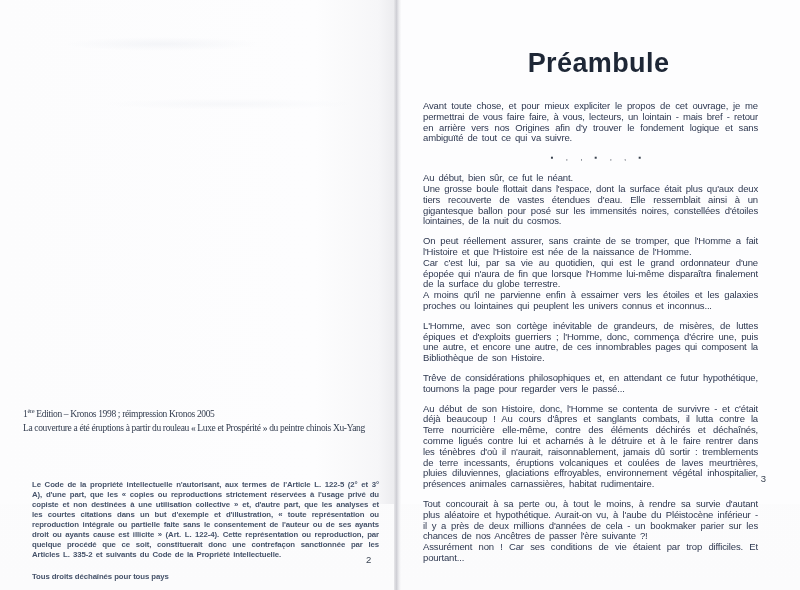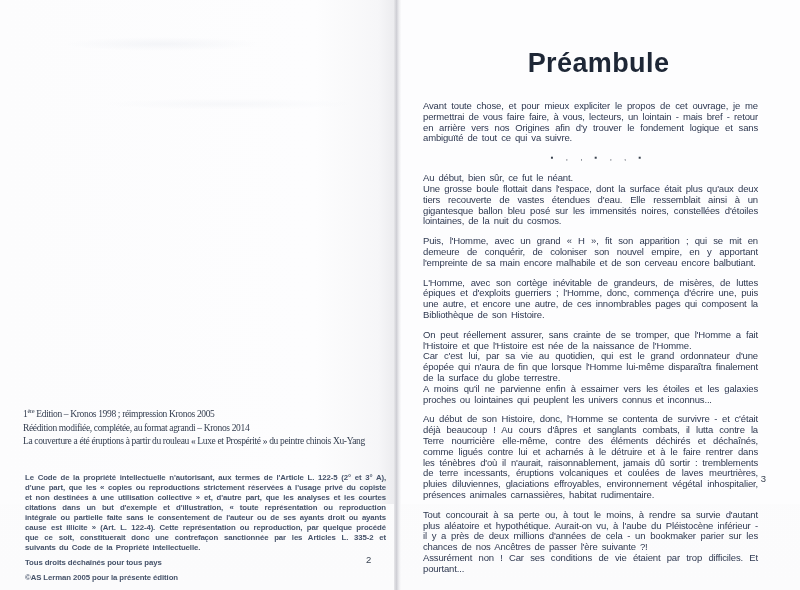--- a/index.html
+++ b/index.html
@@ -66,21 +66,21 @@
     position: absolute;
     left: 20px;
     top: 468px;
     width: 371px;
     font-size: 7.8px;
     font-weight: 700;
     letter-spacing: -0.1px;
     line-height: 10px;
     color: #46536a;
   }
-  .legal-block p { margin: 5px; }
+  .legal-block p { margin: 12px; }
   .legal-justified { text-align: justify; word-spacing: 1.2px; }
   .page-number {
     position: absolute;
     font-size: 9.5px;
     color: #3a4453;
   }
   .page-number-left { left: 366px; top: 554px; }
   .page-number-right { right: 34px; bottom: 20px; }
 
   
@@ -111,21 +111,20 @@
   }
 </style>
 </head>
 <body>
 
 <div class="spread">
 
   <div class="page page-left">
     <div class="edition-block">
       <p class="edition-line"><span>1</span><sup>ère</sup><span> Edition – Kronos 1998 ; réimpression Kronos 2005</span></p>
-      <p class="edition-line">Réédition modifiée, complétée, au format agrandi – Kronos 2014</p>
       <p class="edition-line">La couverture a été éruptions à partir du rouleau « Luxe et Prospérité » du peintre chinois Xu-Yang</p>
     </div>
 
     <div class="legal-block">
       <p class="legal-justified">Le Code de la propriété intellectuelle n'autorisant, aux termes de l'Article L. 122-5 (2° et 3° A), d'une part, que les « copies ou reproductions strictement réservées à l'usage privé du copiste et non destinées à une utilisation collective » et, d'autre part, que les analyses et les courtes citations dans un but d'exemple et d'illustration, « toute représentation ou reproduction intégrale ou partielle faite sans le consentement de l'auteur ou de ses ayants droit ou ayants cause est illicite » (Art. L. 122-4). Cette représentation ou reproduction, par quelque procédé que ce soit, constituerait donc une contrefaçon sanctionnée par les Articles L. 335-2 et suivants du Code de la Propriété intellectuelle.</p>
       <p>Tous droits déchaînés pour tous pays</p>
       <p>©AS Lerman 2005 pour la présente édition</p>
     </div>
 
     <div class="page-number page-number-left">2</div>
@@ -134,26 +133,26 @@
   <div class="gutter"></div>
 
   <div class="page page-right">
     <h1 class="title">Préambule</h1>
 
     <p class="body-text">Avant toute chose, et pour mieux expliciter le propos de cet ouvrage, je me permettrai de vous faire faire, à vous, lecteurs, un lointain - mais bref - retour en arrière vers nos Origines afin d'y trouver le fondement logique et sans ambiguïté de tout ce qui va suivre.</p>
 
     <div class="separator">▪ , , ▪ , , ▪</div>
 
     <p class="body-text">Au début, bien sûr, ce fut le néant.
-Une grosse boule flottait dans l'espace, dont la surface était plus qu'aux deux tiers recouverte de vastes étendues d'eau. Elle ressemblait ainsi à un gigantesque ballon bleu posé sur les immensités noires, constellées d'étoiles lointaines, de la nuit du cosmos.</p>
-    <p class="body-text">Puis, l'Homme, avec un grand « H », fit son apparition ; qui se mit en demeure de conquérir, de coloniser son nouvel empire, en y apportant l'empreinte de sa main encore malhabile et de son cerveau encore balbutiant.</p>
-    <p class="body-text">L'Homme, avec son cortège inévitable de grandeurs, de misères, de luttes épiques et d'exploits guerriers ; l'Homme, donc, commença d'écrire une, puis une autre, et encore une autre, de ces innombrables pages qui composent la Bibliothèque de son Histoire.</p>
+Une grosse boule flottait dans l'espace, dont la surface était plus qu'aux deux tiers recouverte de vastes étendues d'eau. Elle ressemblait ainsi à un gigantesque ballon pour posé sur les immensités noires, constellées d'étoiles lointaines, de la nuit du cosmos.</p>
     <p class="body-text">On peut réellement assurer, sans crainte de se tromper, que l'Homme a fait l'Histoire et que l'Histoire est née de la naissance de l'Homme.
 Car c'est lui, par sa vie au quotidien, qui est le grand ordonnateur d'une épopée qui n'aura de fin que lorsque l'Homme lui-même disparaîtra finalement de la surface du globe terrestre.
 A moins qu'il ne parvienne enfin à essaimer vers les étoiles et les galaxies proches ou lointaines qui peuplent les univers connus et inconnus...</p>
+    <p class="body-text">L'Homme, avec son cortège inévitable de grandeurs, de misères, de luttes épiques et d'exploits guerriers ; l'Homme, donc, commença d'écrire une, puis une autre, et encore une autre, de ces innombrables pages qui composent la Bibliothèque de son Histoire.</p>
+    <p class="body-text">Trêve de considérations philosophiques et, en attendant ce futur hypothétique, tournons la page pour regarder vers le passé...</p>
     <p class="body-text">Au début de son Histoire, donc, l'Homme se contenta de survivre - et c'était déjà beaucoup ! Au cours d'âpres et sanglants combats, il lutta contre la Terre nourricière elle-même, contre des éléments déchirés et déchaînés, comme ligués contre lui et acharnés à le détruire et à le faire rentrer dans les ténèbres d'où il n'aurait, raisonnablement, jamais dû sortir : tremblements de terre incessants, éruptions volcaniques et coulées de laves meurtrières, pluies diluviennes, glaciations effroyables, environnement végétal inhospitalier, présences animales carnassières, habitat rudimentaire.</p>
     <p class="body-text">Tout concourait à sa perte ou, à tout le moins, à rendre sa survie d'autant plus aléatoire et hypothétique. Aurait-on vu, à l'aube du Pléistocène inférieur - il y a près de deux millions d'années de cela - un bookmaker parier sur les chances de nos Ancêtres de passer l'ère suivante ?!
 Assurément non ! Car ses conditions de vie étaient par trop difficiles. Et pourtant...</p>
 
     <div class="page-number page-number-right">3</div>
   </div>
 
 </div>
 
 </body></html>

